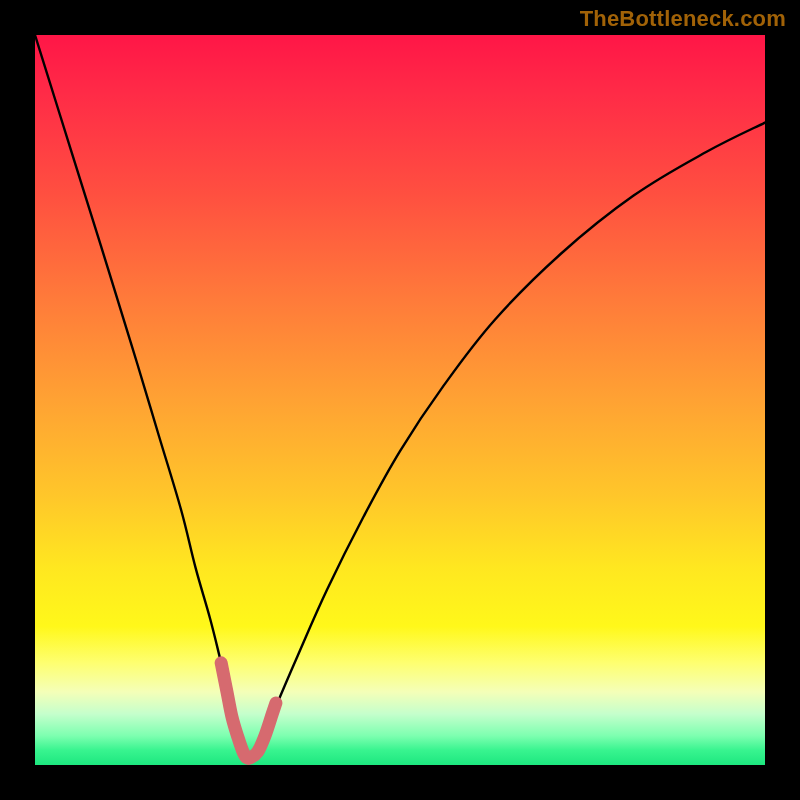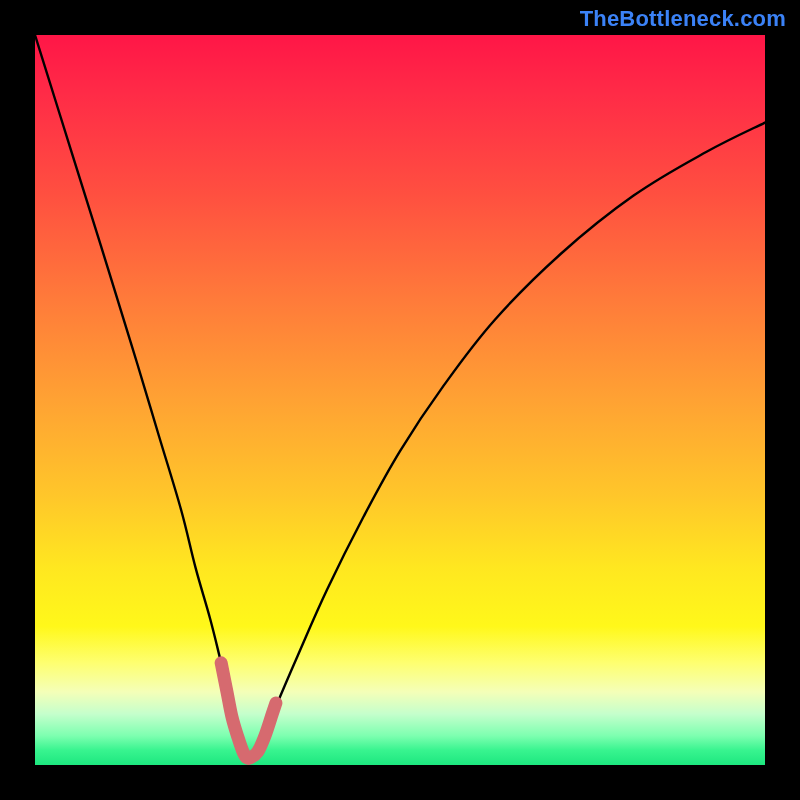--- a/index.html
+++ b/index.html
@@ -41,21 +41,21 @@
       #1de77f 100%
     );
   }
   .watermark {
     position: absolute;
     top: 6px;
     right: 14px;
     font-family: Arial, Helvetica, sans-serif;
     font-size: 22px;
     font-weight: 600;
-    color: #3b82f6;
+    color: #a16207;
     letter-spacing: 0.2px;
     text-align: right;
   }
   svg.curve {
     position: absolute;
     left: 0;
     top: 0;
     width: 730px;
     height: 730px;
   }

